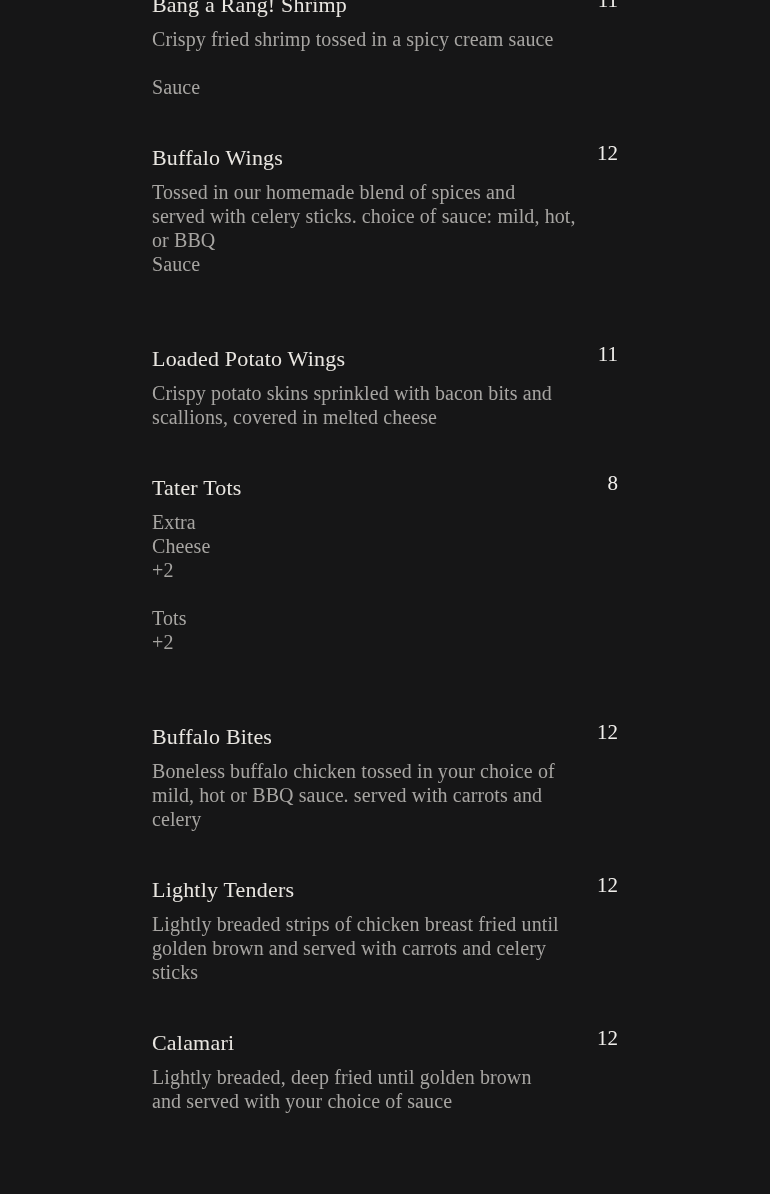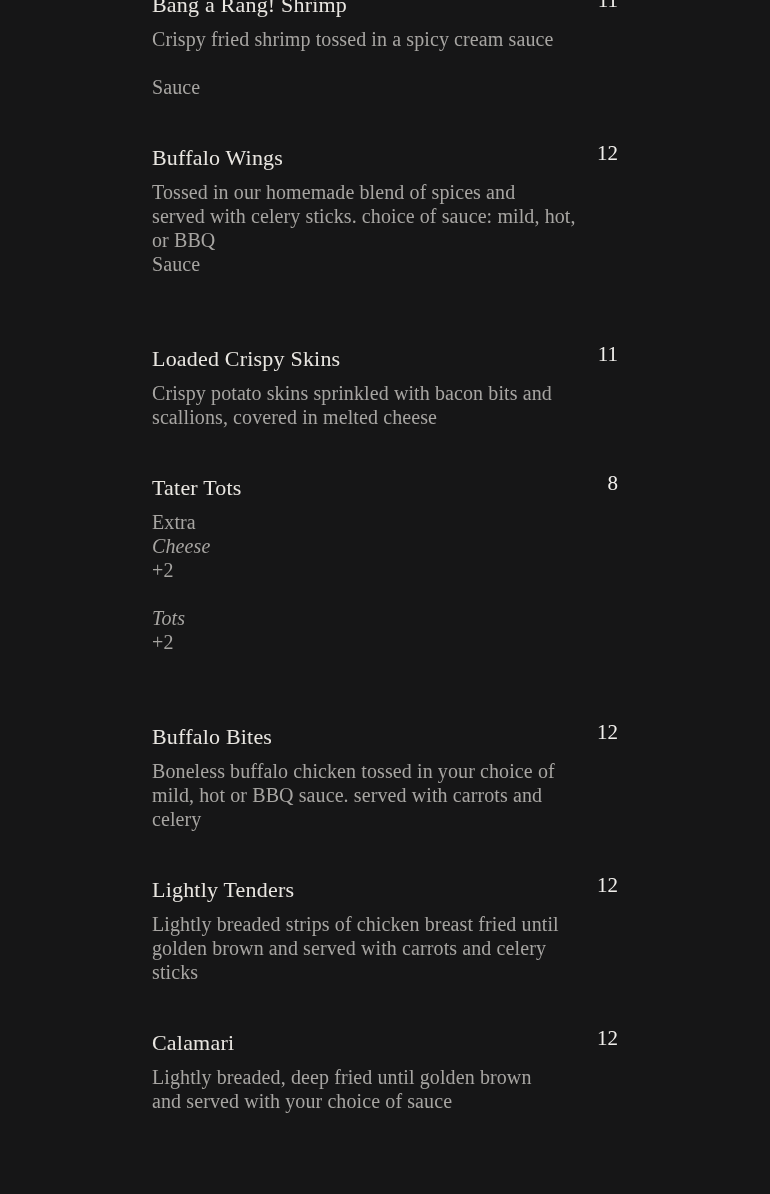--- a/index.html
+++ b/index.html
@@ -48,21 +48,20 @@
     font-size: 20px;
     line-height: 24px;
     letter-spacing: 0.1px;
     color: #a7a5a2;
   }
   .desc-line {
     min-height: 24px;
     white-space: nowrap;
   }
   .desc-line.italic {
-    font-style: italic;
   }
 </style>
 </head>
 <body>
 
 <div class="viewport">
   <div class="menu-column" id="menu-items">
       <div class="menu-item">
         <div class="item-header">
           <span class="item-name">Bang a Rang! Shrimp</span>
@@ -82,21 +81,21 @@
         <div class="item-desc">
           <div class="desc-line">Tossed in our homemade blend of spices and</div>
           <div class="desc-line">served with celery sticks. choice of sauce: mild, hot,</div>
           <div class="desc-line">or BBQ</div>
           <div class="desc-line">Sauce</div>
           <div class="desc-line"></div>
         </div>
       </div>
       <div class="menu-item">
         <div class="item-header">
-          <span class="item-name">Loaded Crispy Skins</span>
+          <span class="item-name">Loaded Potato Wings</span>
           <span class="item-price">11</span>
         </div>
         <div class="item-desc">
           <div class="desc-line">Crispy potato skins sprinkled with bacon bits and</div>
           <div class="desc-line">scallions, covered in melted cheese</div>
         </div>
       </div>
       <div class="menu-item">
         <div class="item-header">
           <span class="item-name">Tater Tots</span>

